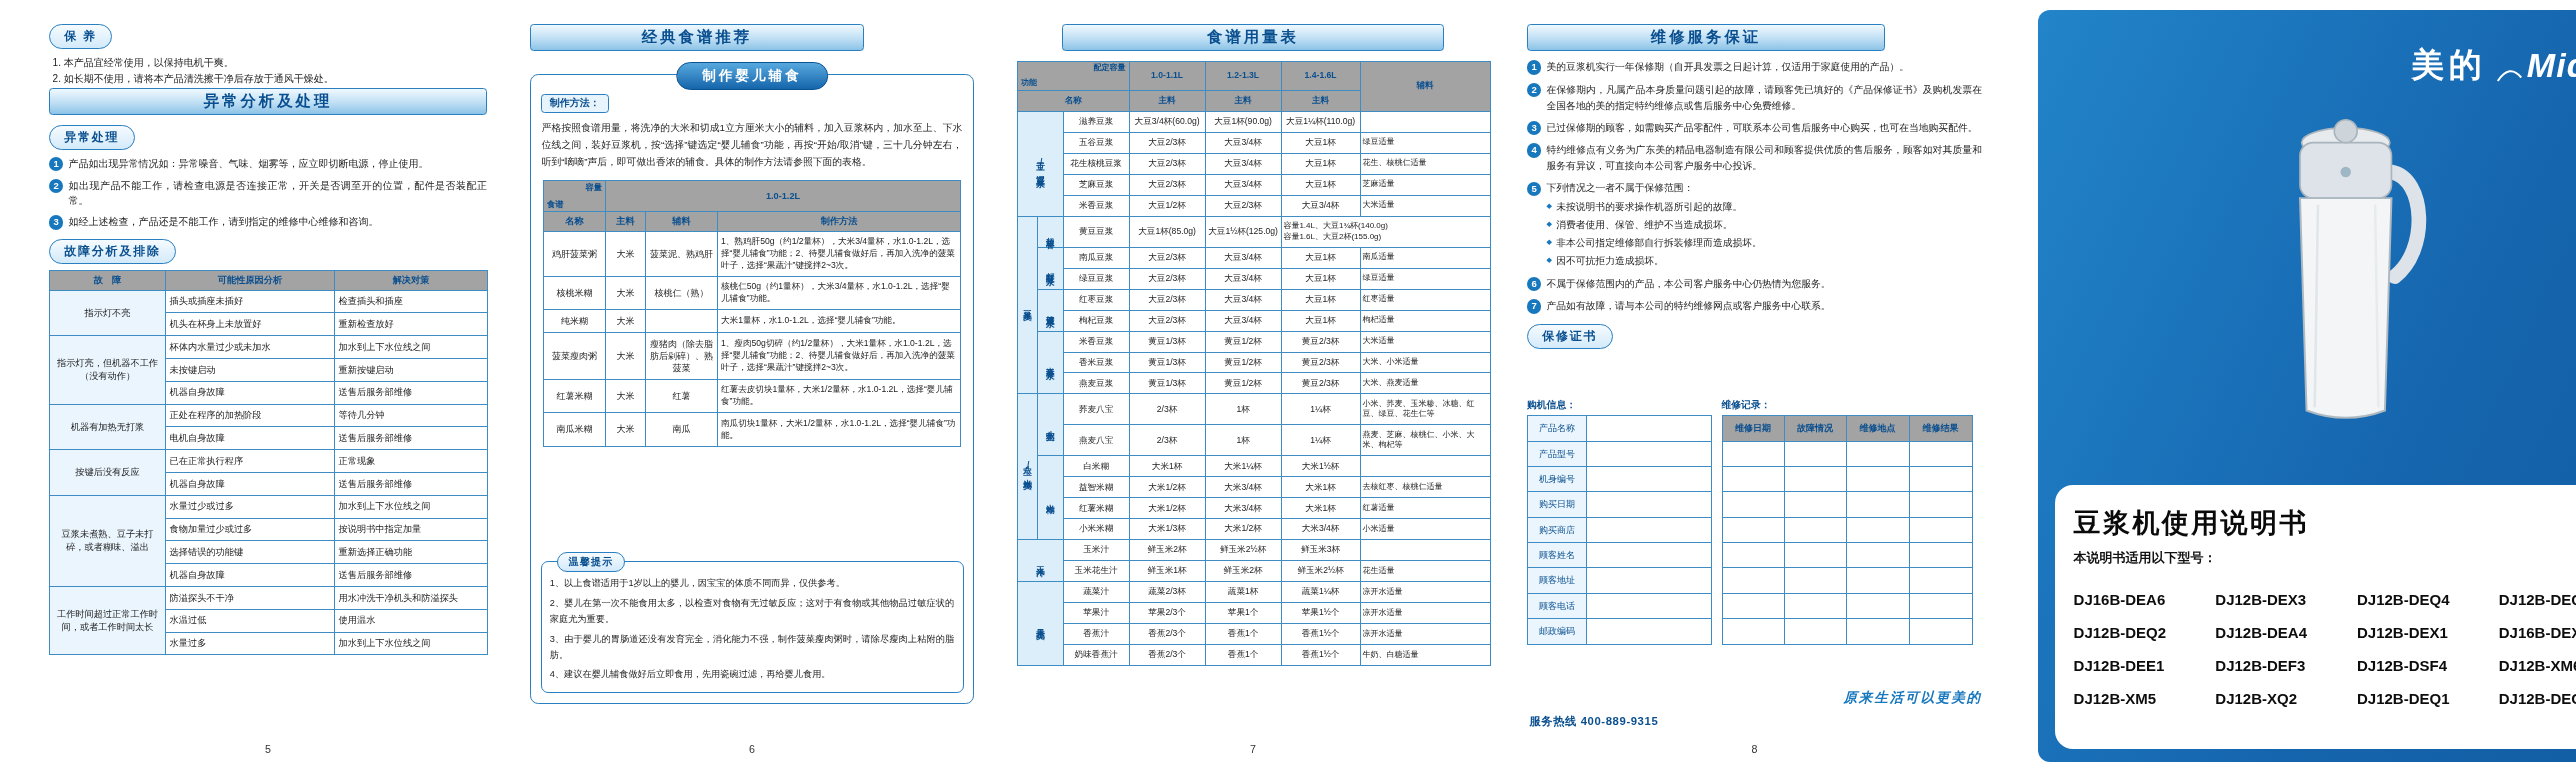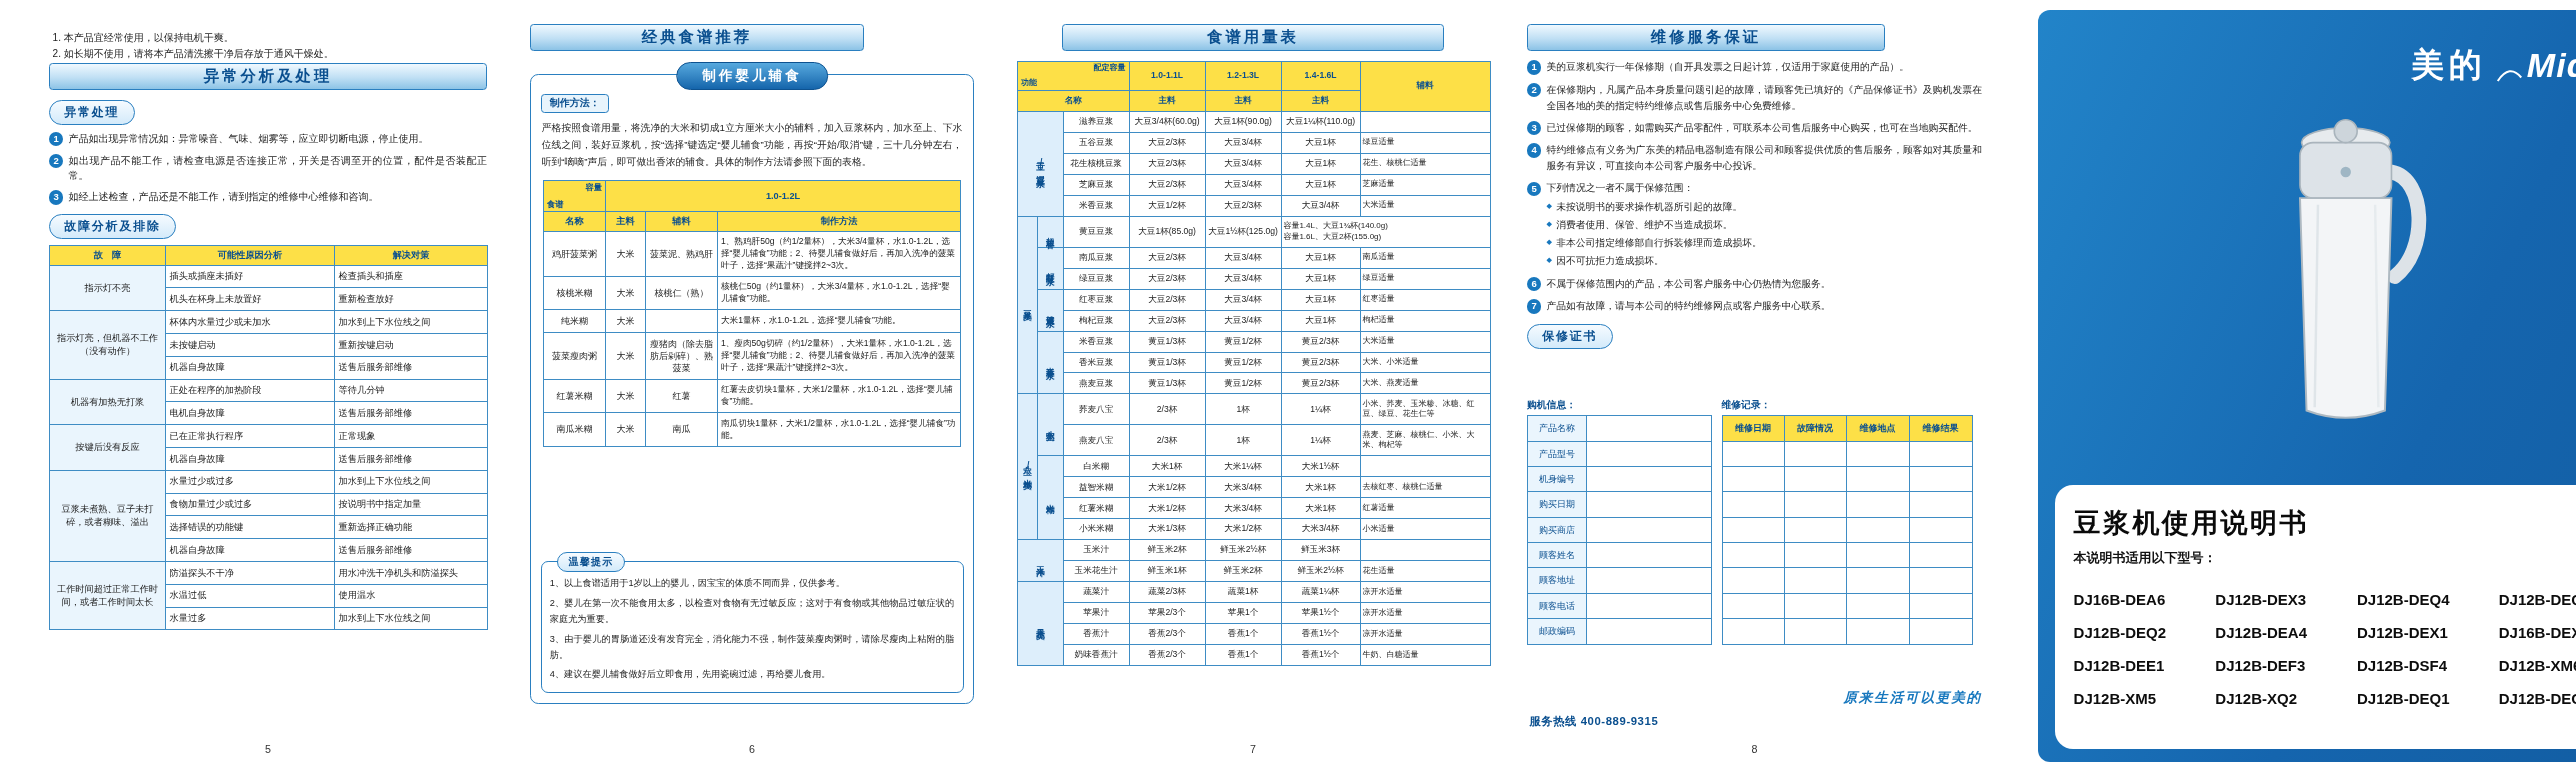--- a/index.html
+++ b/index.html
@@ -27,21 +27,21 @@
   .num-circle{flex:0 0 auto;width:14.2px;height:14.2px;border-radius:50%;background:#1878be;color:#fff;
               font-size:9.5px;line-height:14.2px;text-align:center;font-weight:bold;margin-top:1.2px;}
   .num-text{font-size:10px;line-height:1.5;color:#222;text-align:justify;flex:1;}
   .p8 .num-text{font-size:9.8px;line-height:1.62;}
   .bullet-line{display:flex;gap:4.2px;margin-top:2.4px;}
   .bullet-dot{color:#1878be;font-size:7.1px;line-height:15.4px;}
 
   .tbl{border-collapse:collapse;table-layout:fixed;}
   .tbl th,.tbl td{border:0.9px solid #3e8cc4;padding:3px 3.6px;font-size:9.2px;line-height:1.35;
                   color:#222;vertical-align:middle;word-break:break-all;text-align:center;}
-  .tbl th{background:#fde047;color:#0a4f8f;font-weight:bold;}
+  .tbl th{background:#a3a3a3;color:#0a4f8f;font-weight:bold;}
 
   .fault-tbl{width:438px;margin-top:4.7px;}
   .fault-tbl td{padding:4.7px 3.6px;}
   .fault-tbl .c-fault{background:#eaf5fd;}
   .fault-tbl .c-cause,.fault-tbl .c-fix{text-align:left;}
 
   .bluebox{position:relative;margin-top:22.5px;border:1.8px solid #2a7fc0;border-radius:8.3px;
            padding:19px 9.5px 9.5px;min-height:630px;display:flex;flex-direction:column;box-sizing:border-box;}
   .banner-blue{position:absolute;top:-12.5px;left:50%;transform:translateX(-50%);padding:4.2px 25px;
                border-radius:15.4px;background:linear-gradient(#57a9de,#1565ab);color:#fff;font-weight:bold;
@@ -95,20 +95,23 @@
   .cover-title{font-size:27px;font-weight:bold;color:#0a0a0a;letter-spacing:2.4px;}
   .cover-sub{margin-top:8.3px;font-size:13px;font-weight:bold;color:#111;}
   .models{display:grid;grid-template-columns:repeat(4,1fr);margin-top:24px;row-gap:5.3px;column-gap:6px;gap:16px;}
   .model{font-size:15px;font-weight:bold;color:#0d0d0d;}
   .cover-footer{margin:8.3px 0 0;font-size:10px;line-height:1.6;color:#222;text-align:justify;}
 </style>
 </head>
 <body>
 
 <section class="panel p5">
+  <div>
+    <span class="pill">保 养</span>
+  </div>
   <div id="p5-care" class="care-list">
       <div class="care-line">1. 本产品宜经常使用，以保持电机干爽。</div>
       <div class="care-line">2. 如长期不使用，请将本产品清洗擦干净后存放于通风干燥处。</div>
     </div>
   <div class="ribbon">异常分析及处理</div>
   <div class="subrow">
     <span class="pill">异常处理</span>
   </div>
   <div id="p5-items">
       <div class="num-item">

